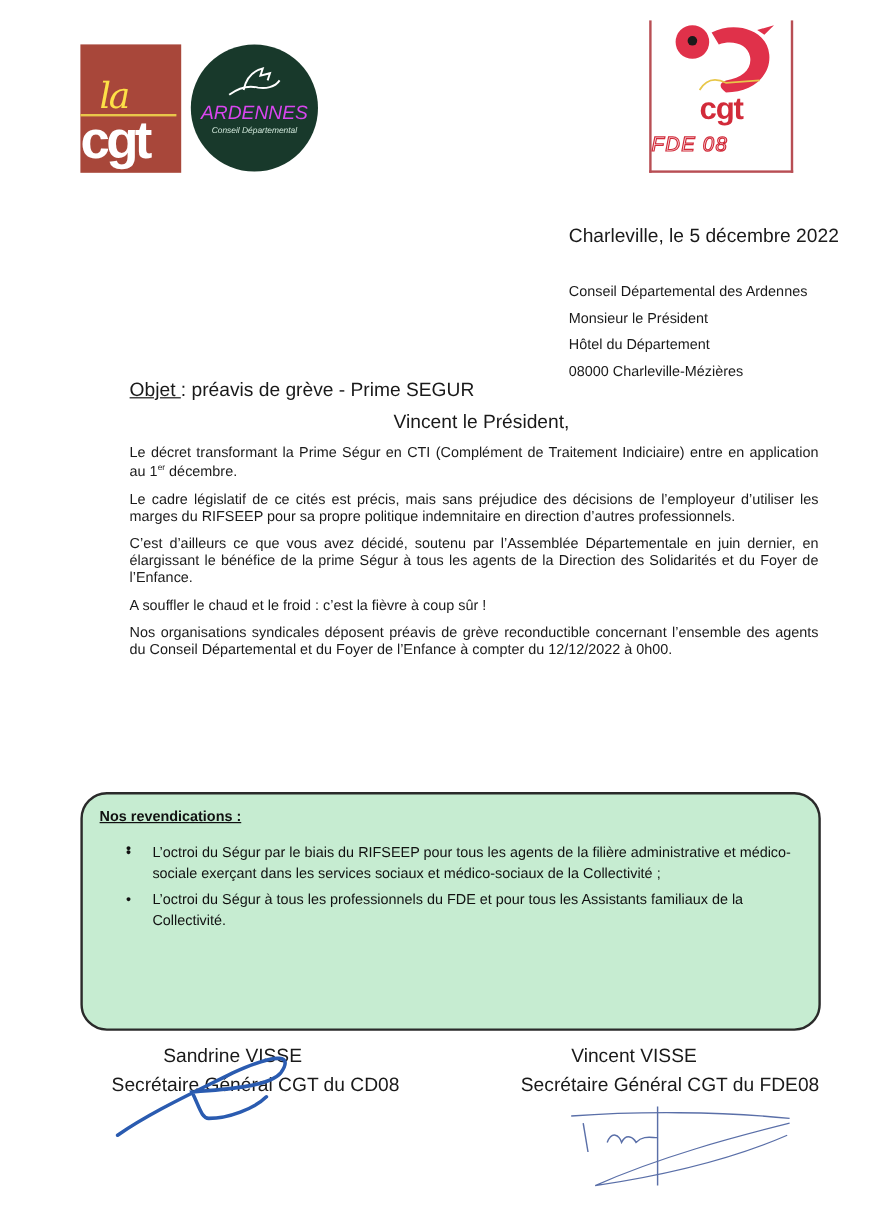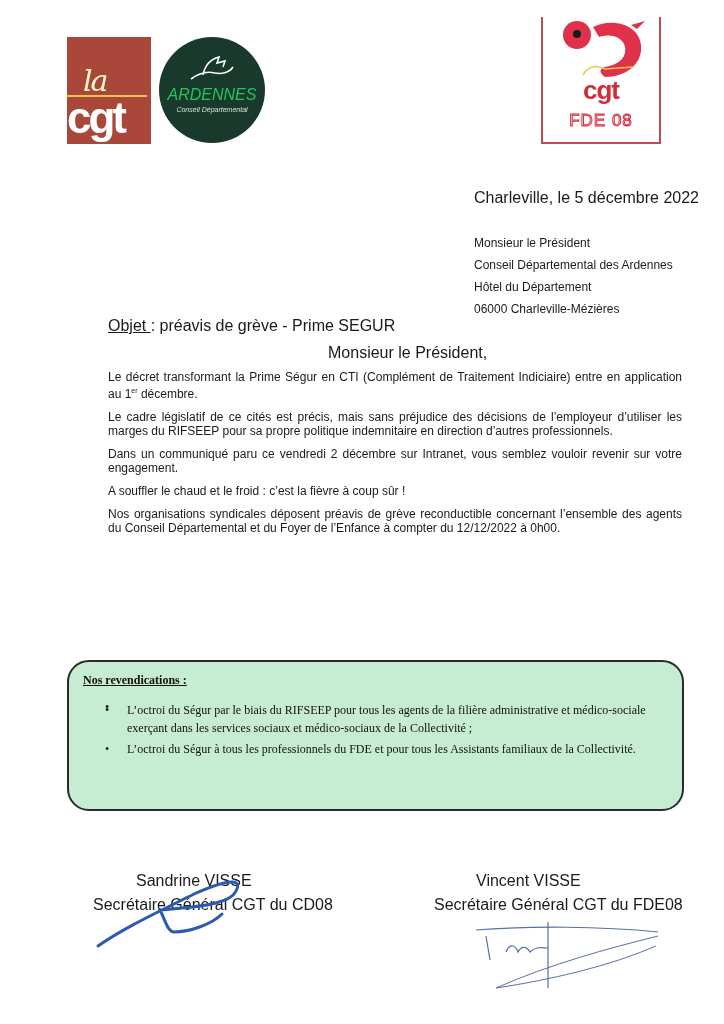--- a/index.html
+++ b/index.html
@@ -7,71 +7,71 @@
     width: 724px; height: 1024px; background: #ffffff; position: relative; overflow: hidden;
     font-family: "Liberation Sans", sans-serif; color: #1a1a1a;
   }
   .abs { position: absolute; }
   
   .logo-cgt {
     left: 67px; top: 37px; width: 84px; height: 107px; background: #a8473a;
   }
   .logo-cgt .la {
     position: absolute; left: 16px; top: 26px; font-family: "DejaVu Serif", serif; font-style: italic;
-    font-size: 30px; color: #fef9c3; letter-spacing: -2px; text-align: right;
+    font-size: 30px; color: #fde047; letter-spacing: -2px; text-align: right;
   }
   .logo-cgt .la-line {
     position: absolute; left: 0px; top: 58px; width: 80px; height: 2px; background: #e8c74a;
   }
   .logo-cgt .word {
     position: absolute; left: 0px; top: 56px; font-weight: bold; font-size: 44px; color: #ffffff;
     letter-spacing: -3px; font-family: "Liberation Sans", sans-serif;
   }
   .logo-ard {
     left: 159px; top: 37px; width: 106px; height: 106px; border-radius: 50%; background: #18392b;
   }
   .logo-ard .ard-name {
     position: absolute; left: 0; right: 0; top: 49px; text-align: center; font-style: italic;
-    font-size: 16px; color: #22c55e; letter-spacing: 0px;
+    font-size: 16px; color: #d946ef; letter-spacing: 0px;
   }
   .logo-ard .ard-sub {
     position: absolute; left: 0; right: 0; top: 69px; text-align: center; font-style: italic;
     font-size: 7px; color: #cfe6d9;
   }
   .logo-ard svg { position: absolute; left: 30px; top: 16px; }
   .logo-fde {
     left: 541px; top: 17px; width: 116px; height: 125px; border-left: 2px solid #b84e54;
     border-right: 2px solid #b84e54; border-bottom: 2px solid #b84e54;
   }
   .logo-fde svg { position: absolute; left: 10px; top: 2px; }
   .logo-fde .fde-cgt {
     position: absolute; left: 0; right: 0; top: 58px; text-align: center; font-weight: bold;
     font-size: 26px; color: #d22b3a; letter-spacing: -1px;
   }
   .logo-fde .fde-label {
-    position: absolute; left: 0; right: 0; top: 94px; text-align: center; 
+    position: absolute; left: 0; right: 0; top: 94px; text-align: left; font-style: italic;
     font-size: 17px; color: #ffffff; -webkit-text-stroke: 1px #d22b3a; letter-spacing: 1px;
   }
 
   .t { font-size: 16px; line-height: 14px; white-space: nowrap; }
   .date { left: 474px; top: 191px; }
   .addr { left: 474px; top: 236px; }
   .addr div { height: 22px; line-height: 14px; font-size: 12px; }
   .subject { left: 108px; top: 319px; }
   .subject .u { text-decoration: underline; }
   .salutation { left: 328px; top: 346px; }
 
   .body-text { left: 108px; top: 370px; width: 574px; font-size: 12px; line-height: 14px; }
   .body-text p { margin: 0 0 9px 0; text-align: justify; }
   .body-text sup { font-size: 7px; }
 
   .claims {
-    left: 67px; top: 660px; width: 617px; height: 151px; background: #c6ecd1;
+    left: 67px; top: 660px; width: 617px; height: 199px; background: #c6ecd1;
     border: 2px solid #2a2a2a; border-radius: 22px; box-sizing: border-box;
-    font-family: Liberation Serif, serif; color: #111; padding-left: 43px;
+    font-family: Liberation Sans, sans-serif; color: #111; padding-left: 43px;
   }
   .claims .title {
     position: absolute; left: 14px; top: 11px; font-weight: bold; font-size: 12px; text-decoration: underline;
   }
   .claims ul { position: absolute; left: 36px; top: 36px; margin: 0; padding: 0; list-style: none; width: 568px; }
   .claims li { position: relative; padding-left: 22px; font-size: 12px; line-height: 18px; margin-bottom: 3px; }
   .claims li .bullet { position: absolute; left: 0; top: 0; }
 
   .sig1-name { left: 136px; top: 874px; }
   .sig1-title { left: 93px; top: 898px; }
@@ -105,36 +105,36 @@
     <path d="M78 6 L92 2 L84 10 Z" fill="#e0314a"></path>
     <path d="M30 56 C36 46 44 46 52 50 L80 48" stroke="#e8c74a" stroke-width="1.5" fill="none"></path>
   </svg>
   <span class="fde-cgt">cgt</span>
   <span class="fde-label">FDE 08</span>
 </div>
 
 <div class="abs t date">Charleville, le 5 décembre 2022</div>
 
 <div class="abs addr">
+  <div>Conseil Départemental des Ardennes</div>
   <div>Monsieur le Président</div>
-  <div>Conseil Départemental des Ardennes</div>
   <div>Hôtel du Département</div>
-  <div>06000 Charleville-Mézières</div>
+  <div>08000 Charleville-Mézières</div>
 </div>
 
 <div class="abs t subject">
   <span class="u">Objet </span><span>: préavis de grève - Prime SEGUR</span>
 </div>
 
-<div class="abs t salutation">Monsieur le Président,</div>
+<div class="abs t salutation">Vincent le Président,</div>
 
 <div class="abs body-text">
   <p><span>Le décret transformant la Prime Ségur en CTI (Complément de Traitement Indiciaire) entre en application au 1</span><sup>er</sup><span> décembre.</span></p>
   <p>Le cadre législatif de ce cités est précis, mais sans préjudice des décisions de l’employeur d’utiliser les marges du RIFSEEP pour sa propre politique indemnitaire en direction d’autres professionnels.</p>
-  <p>Dans un communiqué paru ce vendredi 2 décembre sur Intranet, vous semblez vouloir revenir sur votre engagement.</p>
+  <p>C’est d’ailleurs ce que vous avez décidé, soutenu par l’Assemblée Départementale en juin dernier, en élargissant le bénéfice de la prime Ségur à tous les agents de la Direction des Solidarités et du Foyer de l’Enfance.</p>
   <p>A souffler le chaud et le froid : c’est la fièvre à coup sûr !</p>
   <p>Nos organisations syndicales déposent préavis de grève reconductible concernant l’ensemble des agents du Conseil Départemental et du Foyer de l’Enfance à compter du 12/12/2022 à 0h00.</p>
 </div>
 
 <div class="abs claims">
   <div class="title">Nos revendications :</div>
   <ul>
     <li><span class="bullet">•</span></li>
     <li><span class="bullet">•</span><span>L’octroi du Ségur par le biais du RIFSEEP pour tous les agents de la filière administrative et médico-sociale exerçant dans les services sociaux et médico-sociaux de la Collectivité ;</span></li>
     <li><span class="bullet">•</span><span>L’octroi du Ségur à tous les professionnels du FDE et pour tous les Assistants familiaux de la Collectivité.</span></li>

